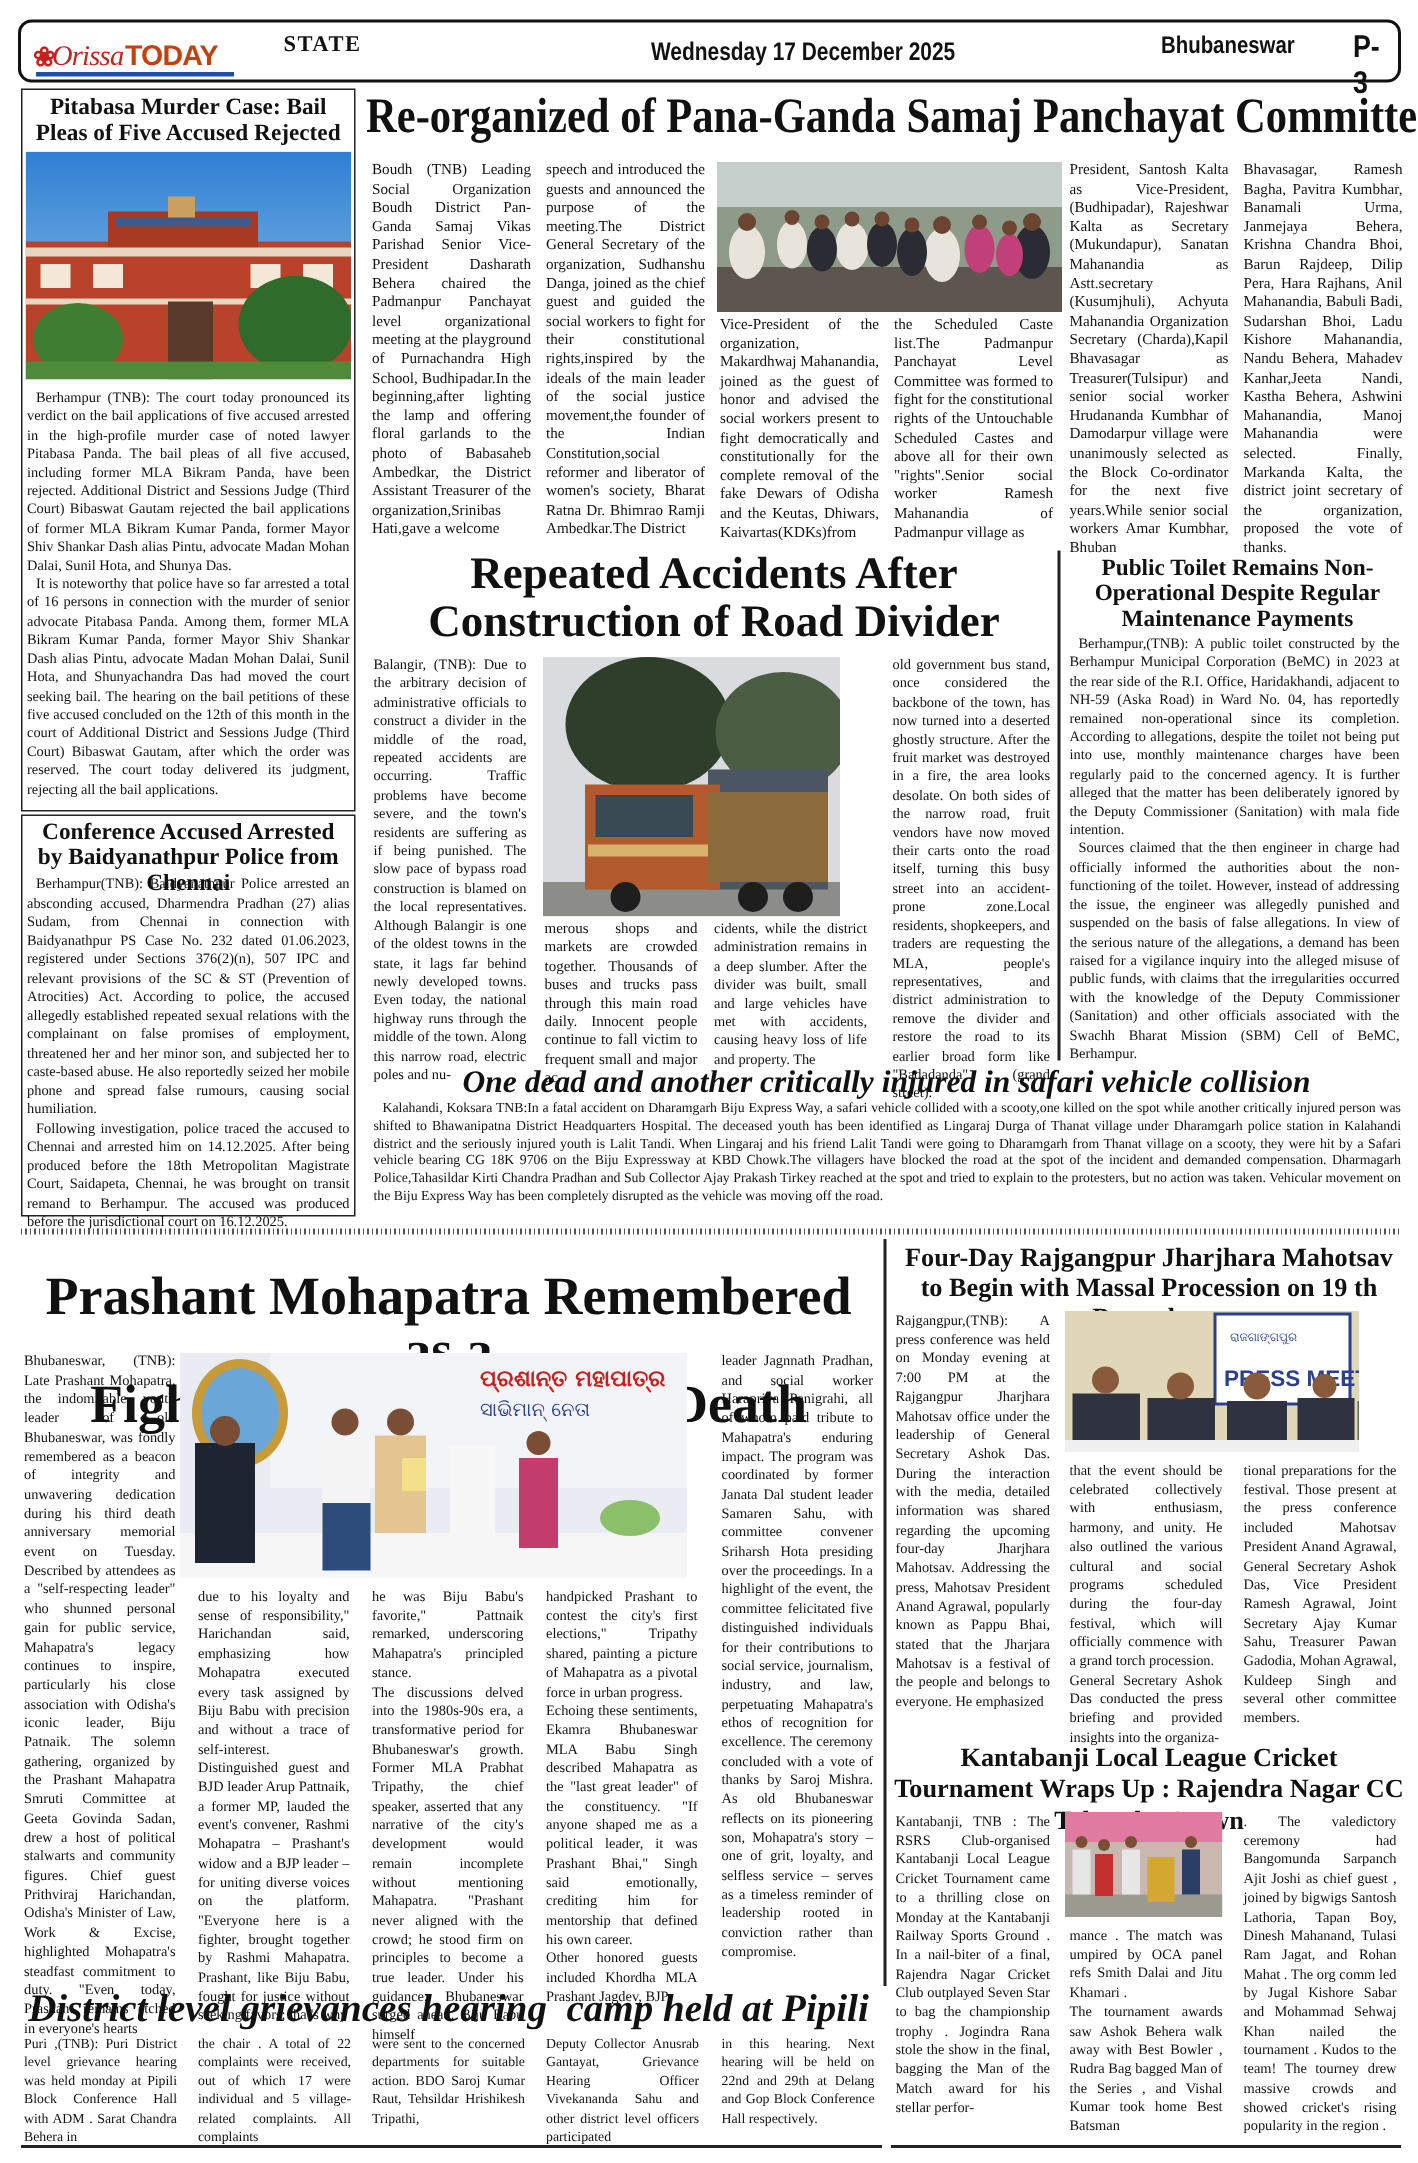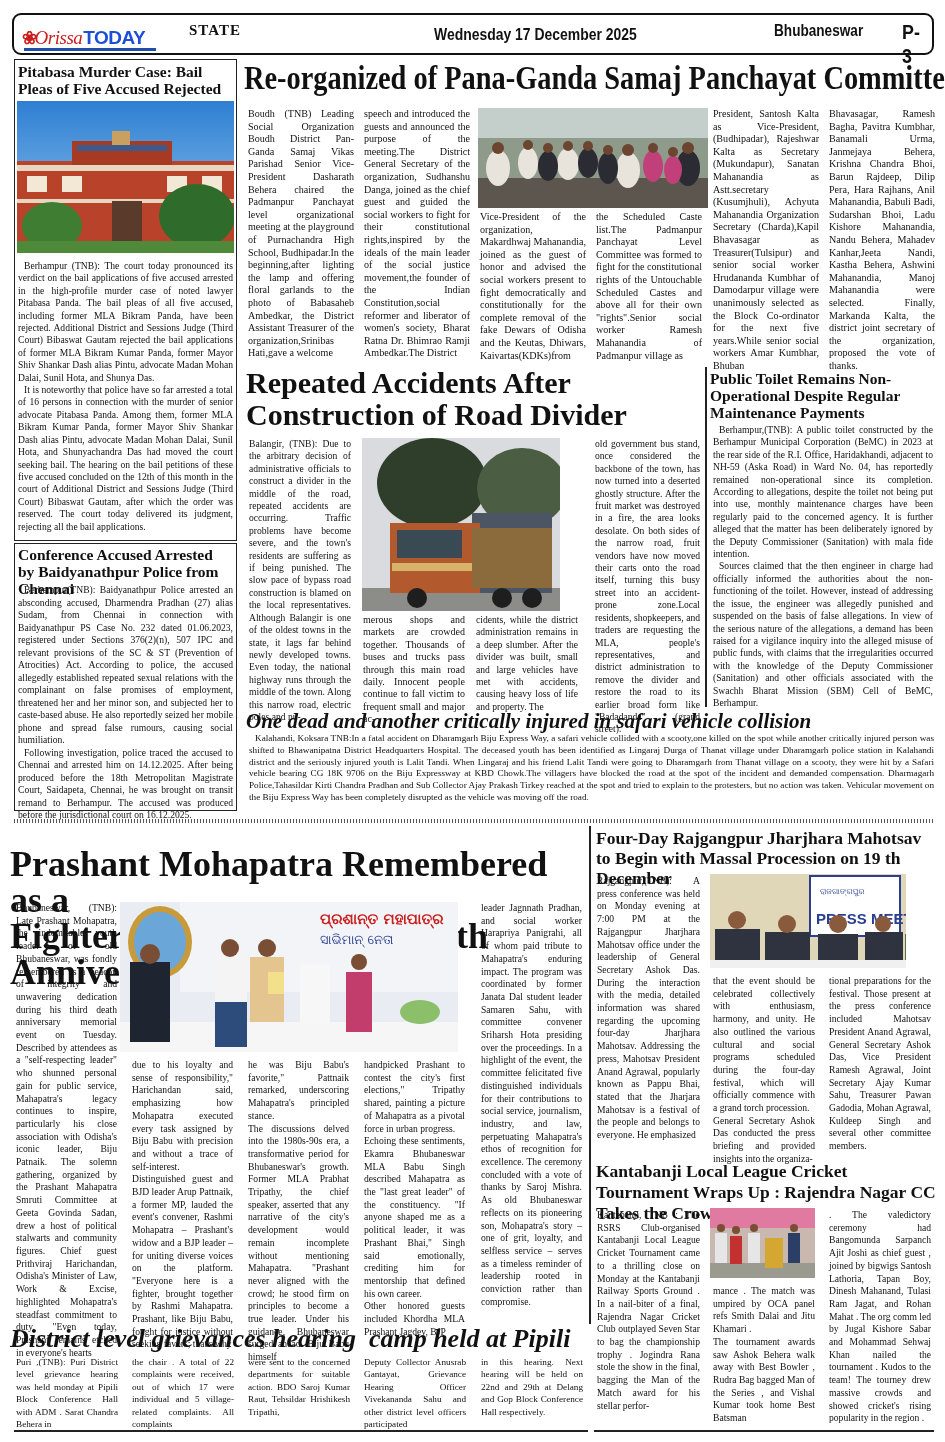--- a/index.html
+++ b/index.html
@@ -6,32 +6,32 @@
   html, body { width: 945px; height: 1442px; background: #fff; overflow: hidden; }
   body { position: relative; font-family: "Liberation Serif", "DejaVu Serif", serif; color: #111; }
 
   .abs { position: absolute; }
 
   
   .masthead { left: 12px; top: 13px; width: 922px; height: 42px; border: 2px solid #111; border-radius: 9px; }
   .logo { left: 8px; top: 8px; height: 26px; display: flex; align-items: flex-end; font-family: "Liberation Sans", sans-serif; font-weight: bold; font-size: 19px; letter-spacing: -0.5px; }
   .logo .leaf { color: #c8201f; font-size: 18px; margin-right: -2px; }
   .logo .orissa { color: #c8201f; font-style: italic; font-weight: normal; font-family: "Liberation Serif", serif; font-size: 19px; }
-  .logo .today { color: #1d4ed8; margin-left: 1px; }
+  .logo .today { color: #c2410c; margin-left: 1px; }
   .logo-bar { left: 10px; top: 33px; width: 132px; height: 3px; background: #1e4fa8; }
   .section { left: 175px; top: 7px; font-size: 15px; font-weight: bold; letter-spacing: 1px; font-family: "Liberation Serif", serif; }
   .date { left: 420px; top: 10px; font-size: 17px; font-weight: bold; font-family: "Liberation Sans", sans-serif; transform: scaleX(0.82); transform-origin: left; }
   .city { left: 760px; top: 7px; font-size: 16px; font-weight: bold; transform: scaleX(0.85); transform-origin: left; font-family: "Liberation Sans", sans-serif; }
   .page-no { left: 888px; top: 5px; font-size: 21px; font-weight: bold; font-family: "Liberation Sans", sans-serif; transform: scaleX(0.85); transform-origin: left;}
 
   
   .body { font-size: 10.1px; line-height: 12.6px; text-align: justify; hyphens: auto; }
   .body p { text-indent: 6px; }
 
-  .hl { font-family: "Liberation Sans", sans-serif; font-weight: bold; text-align: left; line-height: 1; color: #111; }
+  .hl { font-family: "Liberation Sans", sans-serif; font-weight: bold; text-align: center; line-height: 1; color: #111; }
 
   .box { border: 1.5px solid #222; }
 
   .photo { position: absolute; overflow: hidden; }
 
   .rule-h { position: absolute; height: 1.5px; background: #222; }
   .rule-v { position: absolute; width: 1.5px; background: #222; }
   .dotted { position: absolute; height: 4px; background: repeating-linear-gradient(90deg, #555 0 1px, transparent 1px 3px); }
 </style>
 </head>

